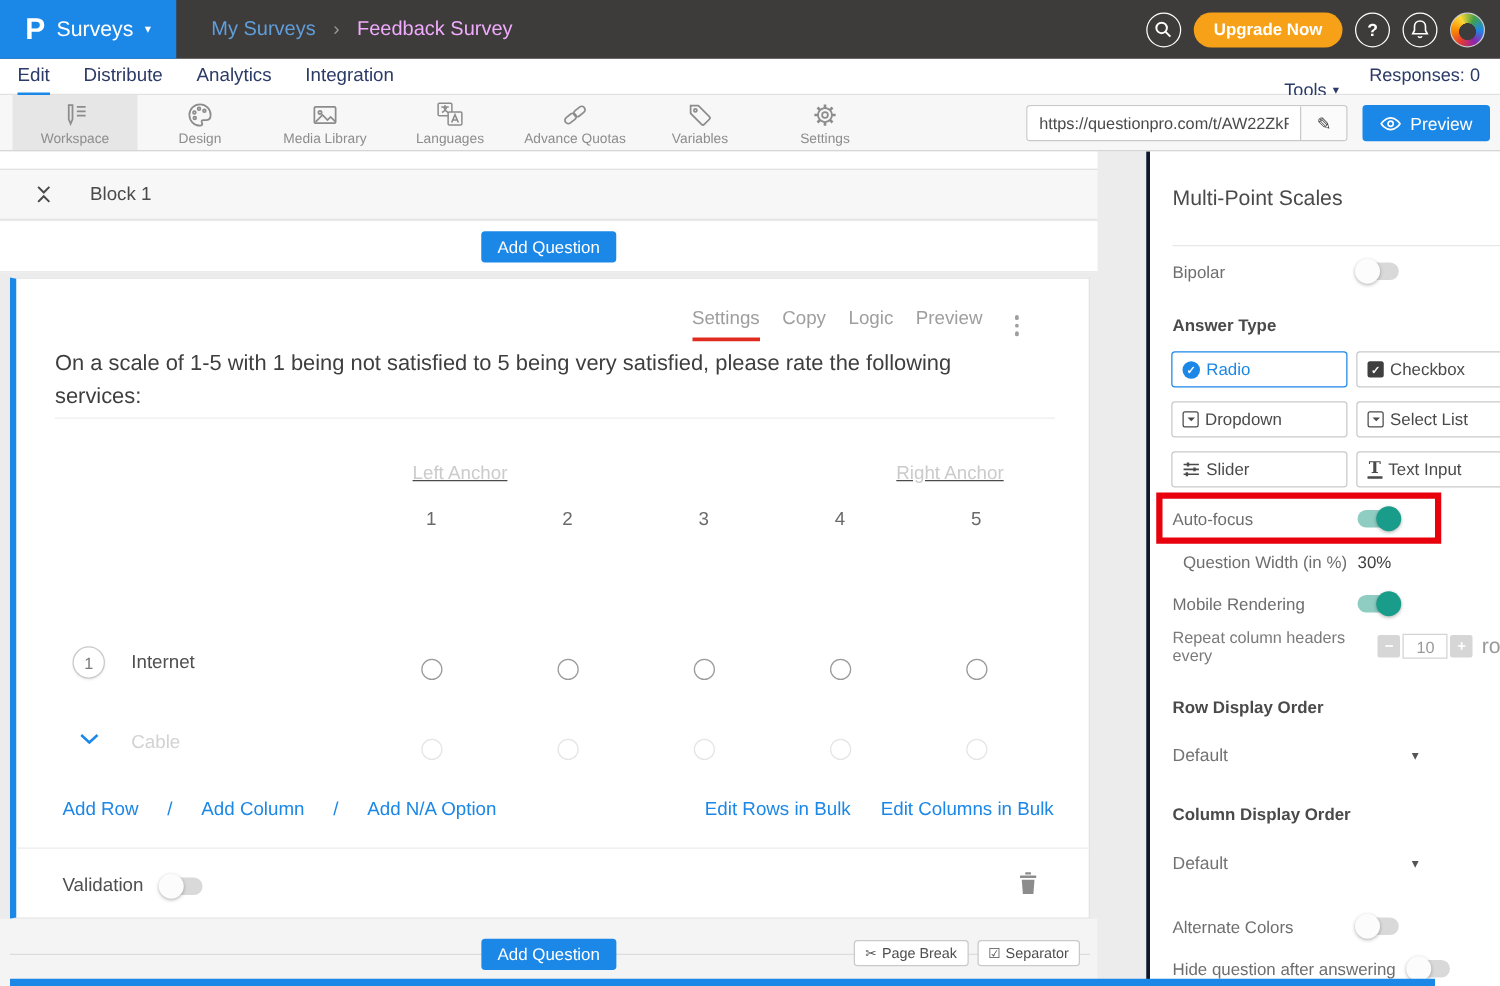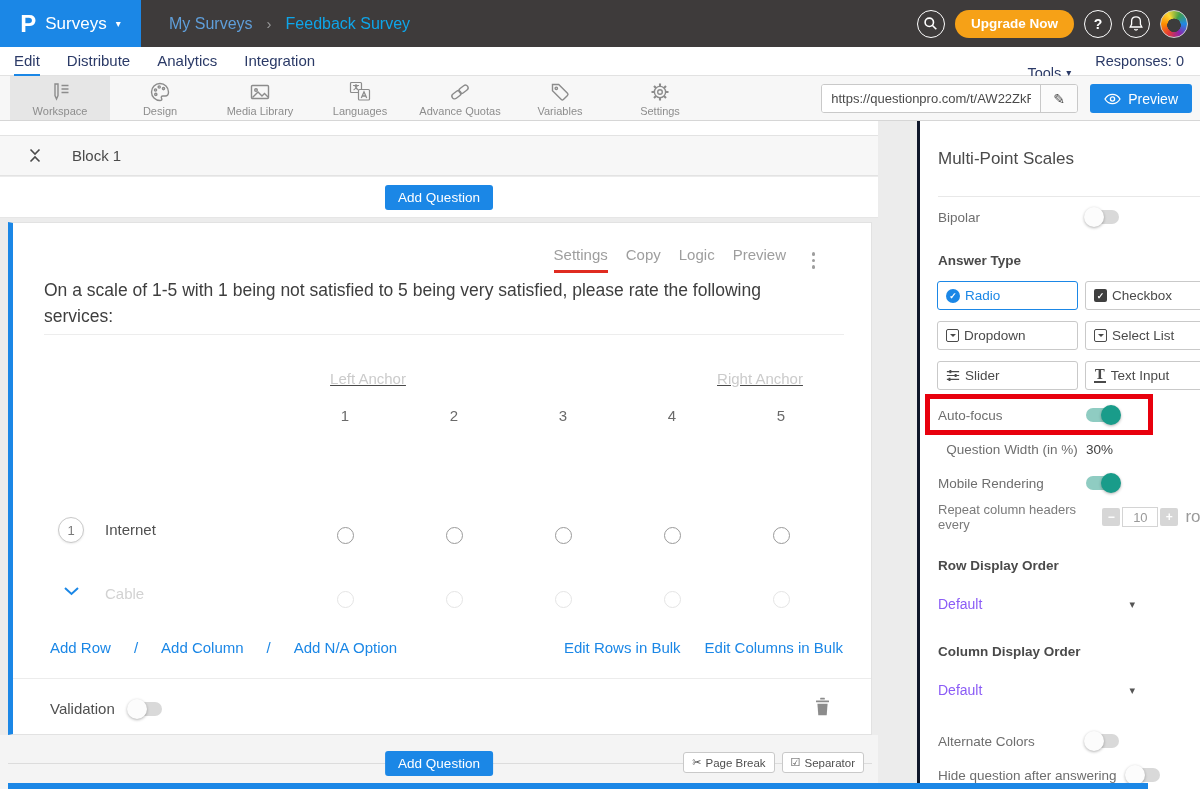--- a/index.html
+++ b/index.html
@@ -9,21 +9,21 @@
 
   
   .topbar { position:absolute; top:0; left:0; width:1200px; height:47px; background:#3e3b3b; display:flex; align-items:center; z-index:5; }
   .logo-area { width:141px; height:47px; background:#1b87e6; display:flex; align-items:center; justify-content:center; gap:9px; color:#fff; cursor:pointer; }
   .logo-mark { font-size:24px; font-weight:bold; line-height:1; }
   .product-label { font-size:17px; }
   .caret { font-size:10px; line-height:1; }
   .breadcrumb { display:flex; align-items:center; margin-left:28px; gap:14px; font-size:16px; }
   .crumb-parent { color:#5f9ed9; }
   .crumb-sep { color:#9a9a9a; font-size:15px; }
-  .crumb-current { color:#0ea5e9; }
+  .crumb-current { color:#f0abfc; }
   .topbar-right { margin-left:auto; display:flex; align-items:center; gap:10px; margin-right:12px; }
   .tb-circle { width:28px; height:28px; border:1.5px solid #fff; border-radius:50%; display:flex; align-items:center; justify-content:center; color:#fff; font-size:14px; font-weight:bold; cursor:pointer; }
   .upgrade-btn { height:28px; border-radius:14px; background:#f6a117; color:#fff; font-size:13.5px; font-weight:bold; display:flex; align-items:center; padding:0 16px; cursor:pointer; }
   .avatar { width:28px; height:28px; border-radius:50%; border:1.5px solid #cfcfcf;
     background: radial-gradient(circle at 50% 55%, #3c3c3c 0 34%, rgba(60,60,60,0) 36%),
                 conic-gradient(from 210deg, #e53935, #fb8c00, #fdd835, #43a047, #1e88e5, #8e24aa, #e53935); }
 
   
   .navbar { position:absolute; top:47px; left:0; width:1200px; height:29px; background:#fff; border-bottom:1px solid #e2e2e2; display:flex; align-items:center; padding-left:14px; z-index:4; }
   .nav-tab { height:29px; line-height:27px; font-size:15px; color:#2b3a67; margin-right:27px; border-bottom:2px solid transparent; cursor:pointer; }
@@ -104,21 +104,21 @@
   .sb-divider { position:absolute; top:75px; left:18px; right:14px; border-top:1px solid #e8e8e8; }
   .sb-row { position:absolute; left:18px; right:13px; height:28px; display:flex; align-items:center; }
   .sb-label { font-size:13.5px; color:#6e6e6e; width:148px; flex-shrink:0; }
   .sb-label.bold { color:#4a4a4a; font-weight:bold; width:auto; }
   .sb-label.auto { width:auto; margin-right:10px; }
   .help { margin-left:auto; width:15px; height:15px; border-radius:50%; background:#9b9b9b; color:#fff; font-size:10px; font-weight:bold; display:flex; align-items:center; justify-content:center; flex-shrink:0; cursor:pointer; }
   .sb-value { font-size:13.5px; color:#3f3f3f; }
   .sb-caret { color:#555; font-size:11px; cursor:pointer; }
   .sb-caret.end { margin-left:auto; }
   .sb-select { width:197px; display:flex; align-items:center; cursor:pointer; }
-  .sb-select .val { font-size:14px; color:#8b5cf6; }
+  .sb-select .val { font-size:14px; color:#737373; }
   .sb-select .sb-caret { margin-left:auto; }
   .r-bipolar { top:82px; } .r-atypelabel { top:125px; } .r-autofocus { top:280px; z-index:11; }
   .r-qwidth { top:314px;text-align:center; } .r-mobile { top:348px; } .r-repeat { top:382px; }
   .r-rowdisp { top:430px; } .r-default1 { top:469px; } .r-coldisp { top:516px;justify-content:flex-end; }
   .r-default2 { top:555px; } .r-altcolors { top:606px; } .r-hideq { top:640px; }
 
   .atype-grid { position:absolute; top:160px; left:17px; right:13px; display:grid; grid-template-columns:1fr 1fr; gap:11px 7px; }
   .atype-btn { height:29px; border:1px solid #c9c9c9; border-radius:3px; background:#fff; display:flex; align-items:center; gap:5px; padding-left:8px; font-size:13.5px; color:#4a4a4a; cursor:pointer; font-family:inherit; }
   .atype-btn.selected { border:1.5px solid #1b87e6; color:#1b87e6; }
   .icon-radio { width:14px; height:14px; border-radius:50%; background:#1b87e6; color:#fff; font-size:9px; font-weight:bold; display:flex; align-items:center; justify-content:center; flex-shrink:0; }

